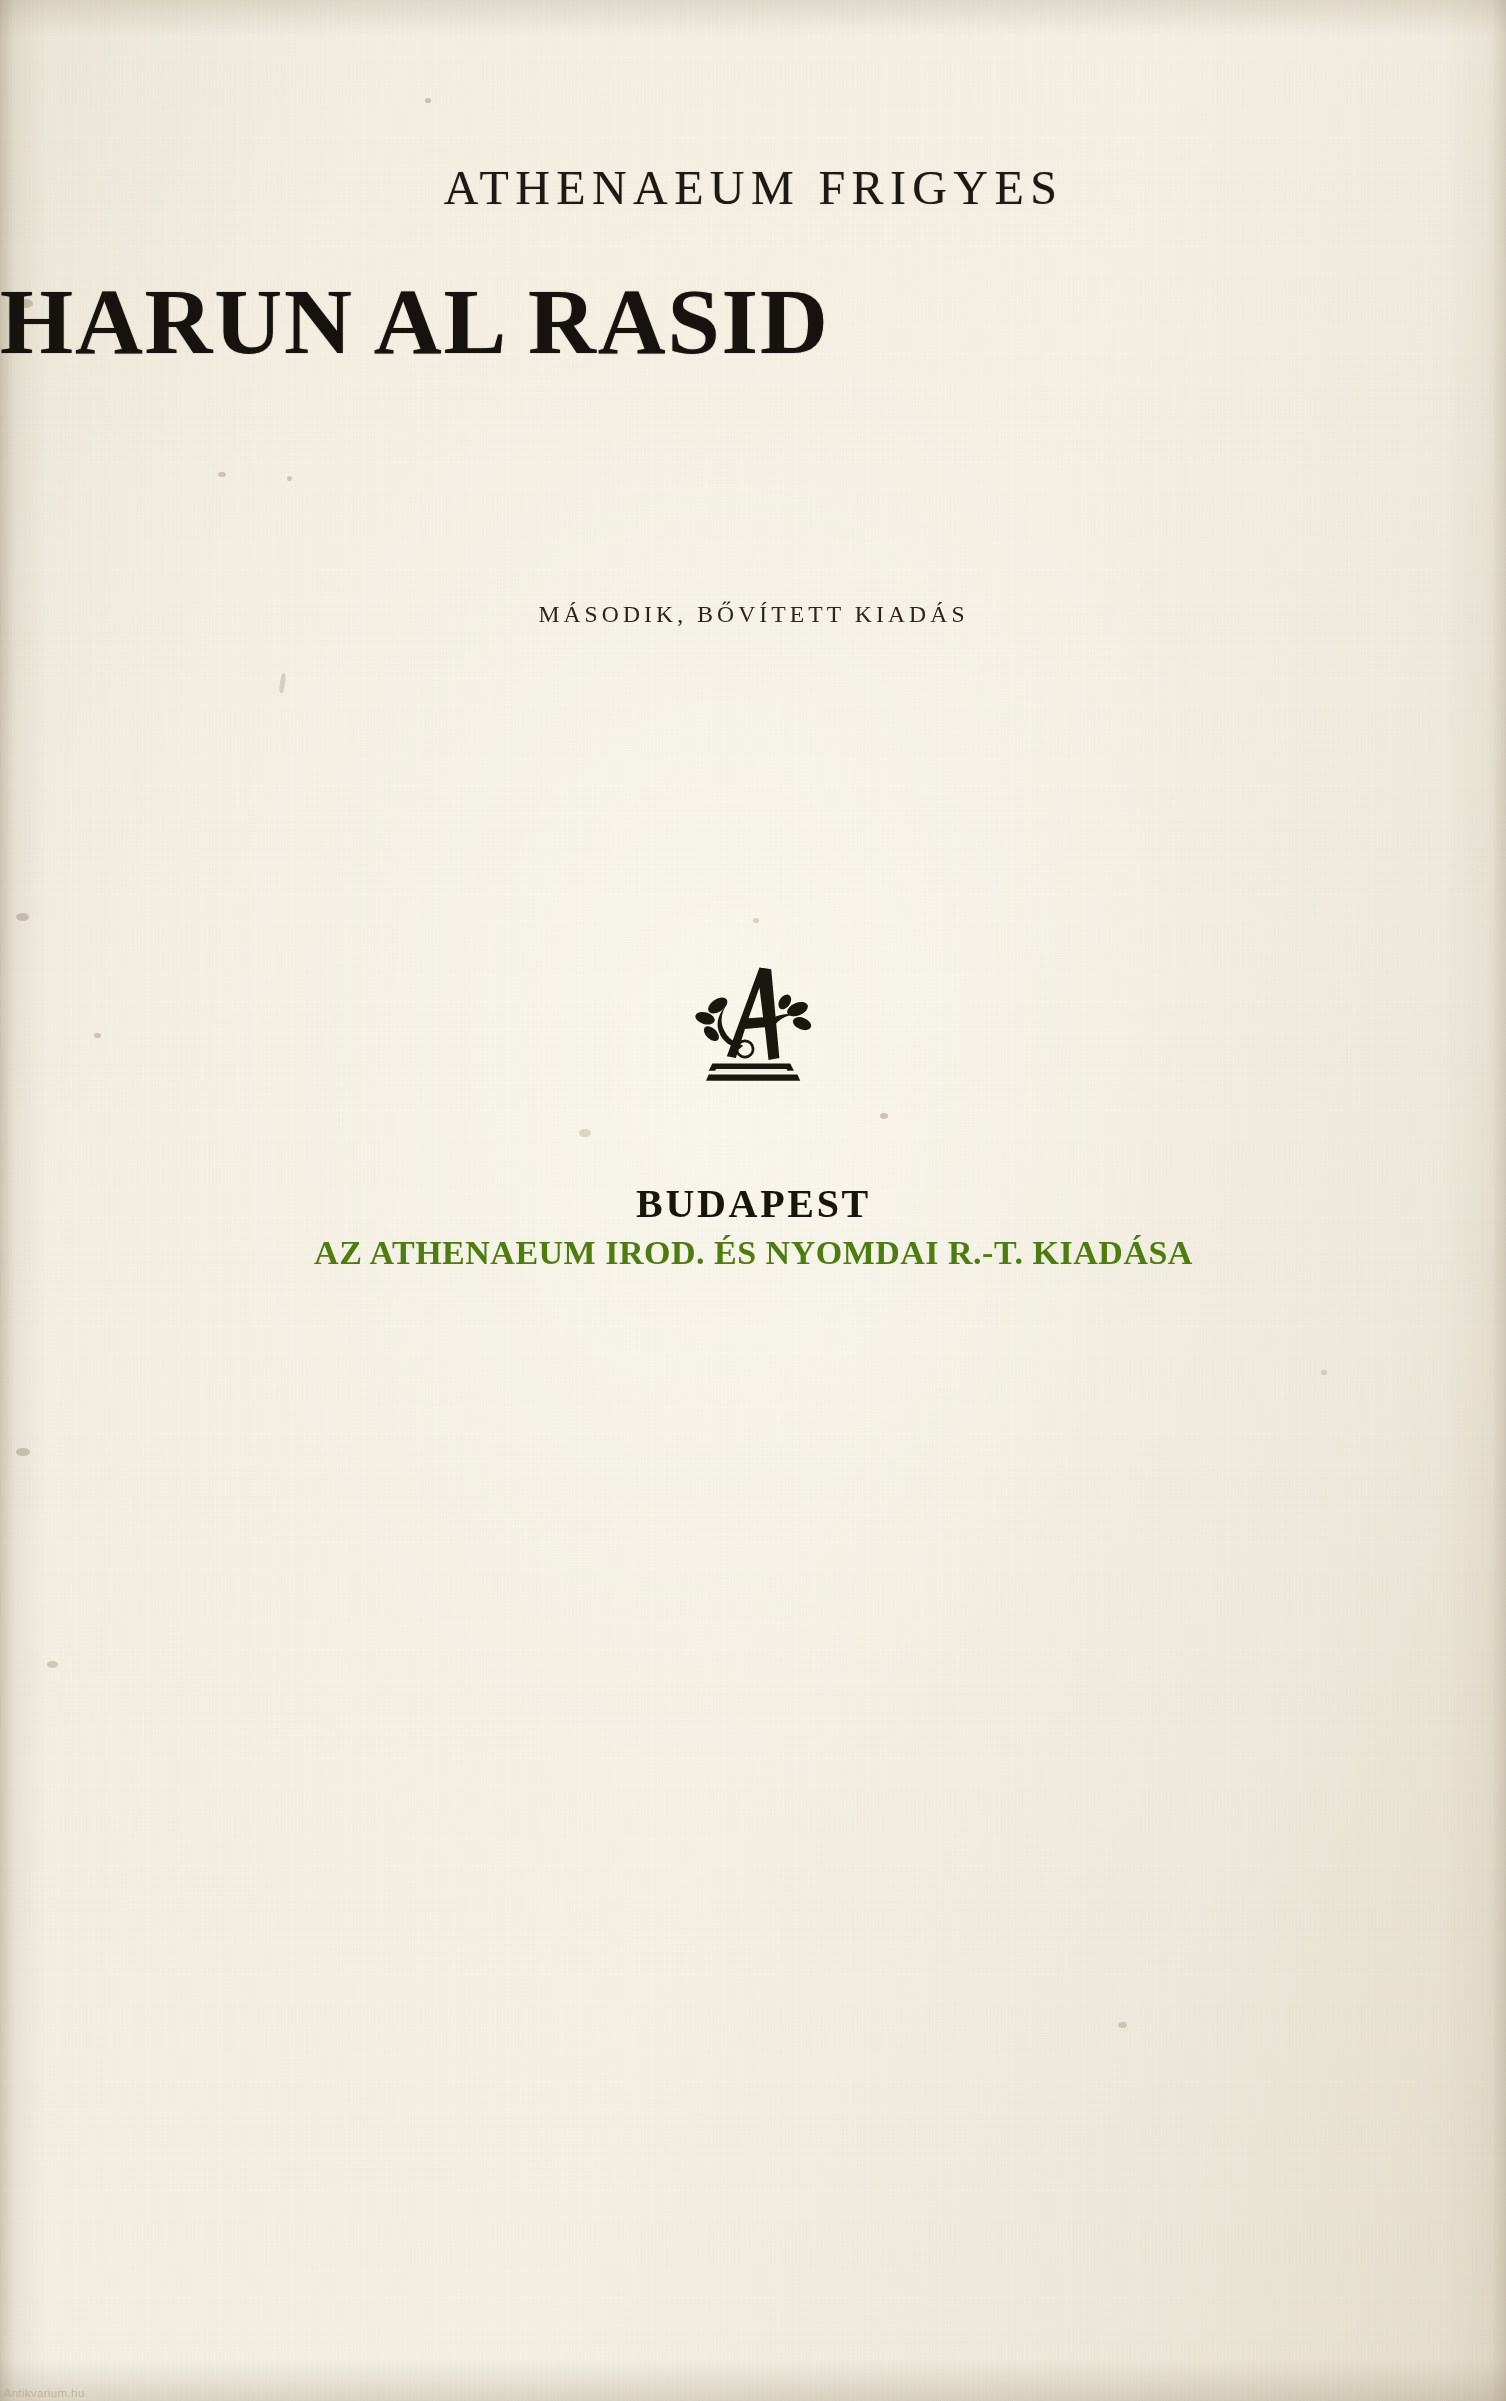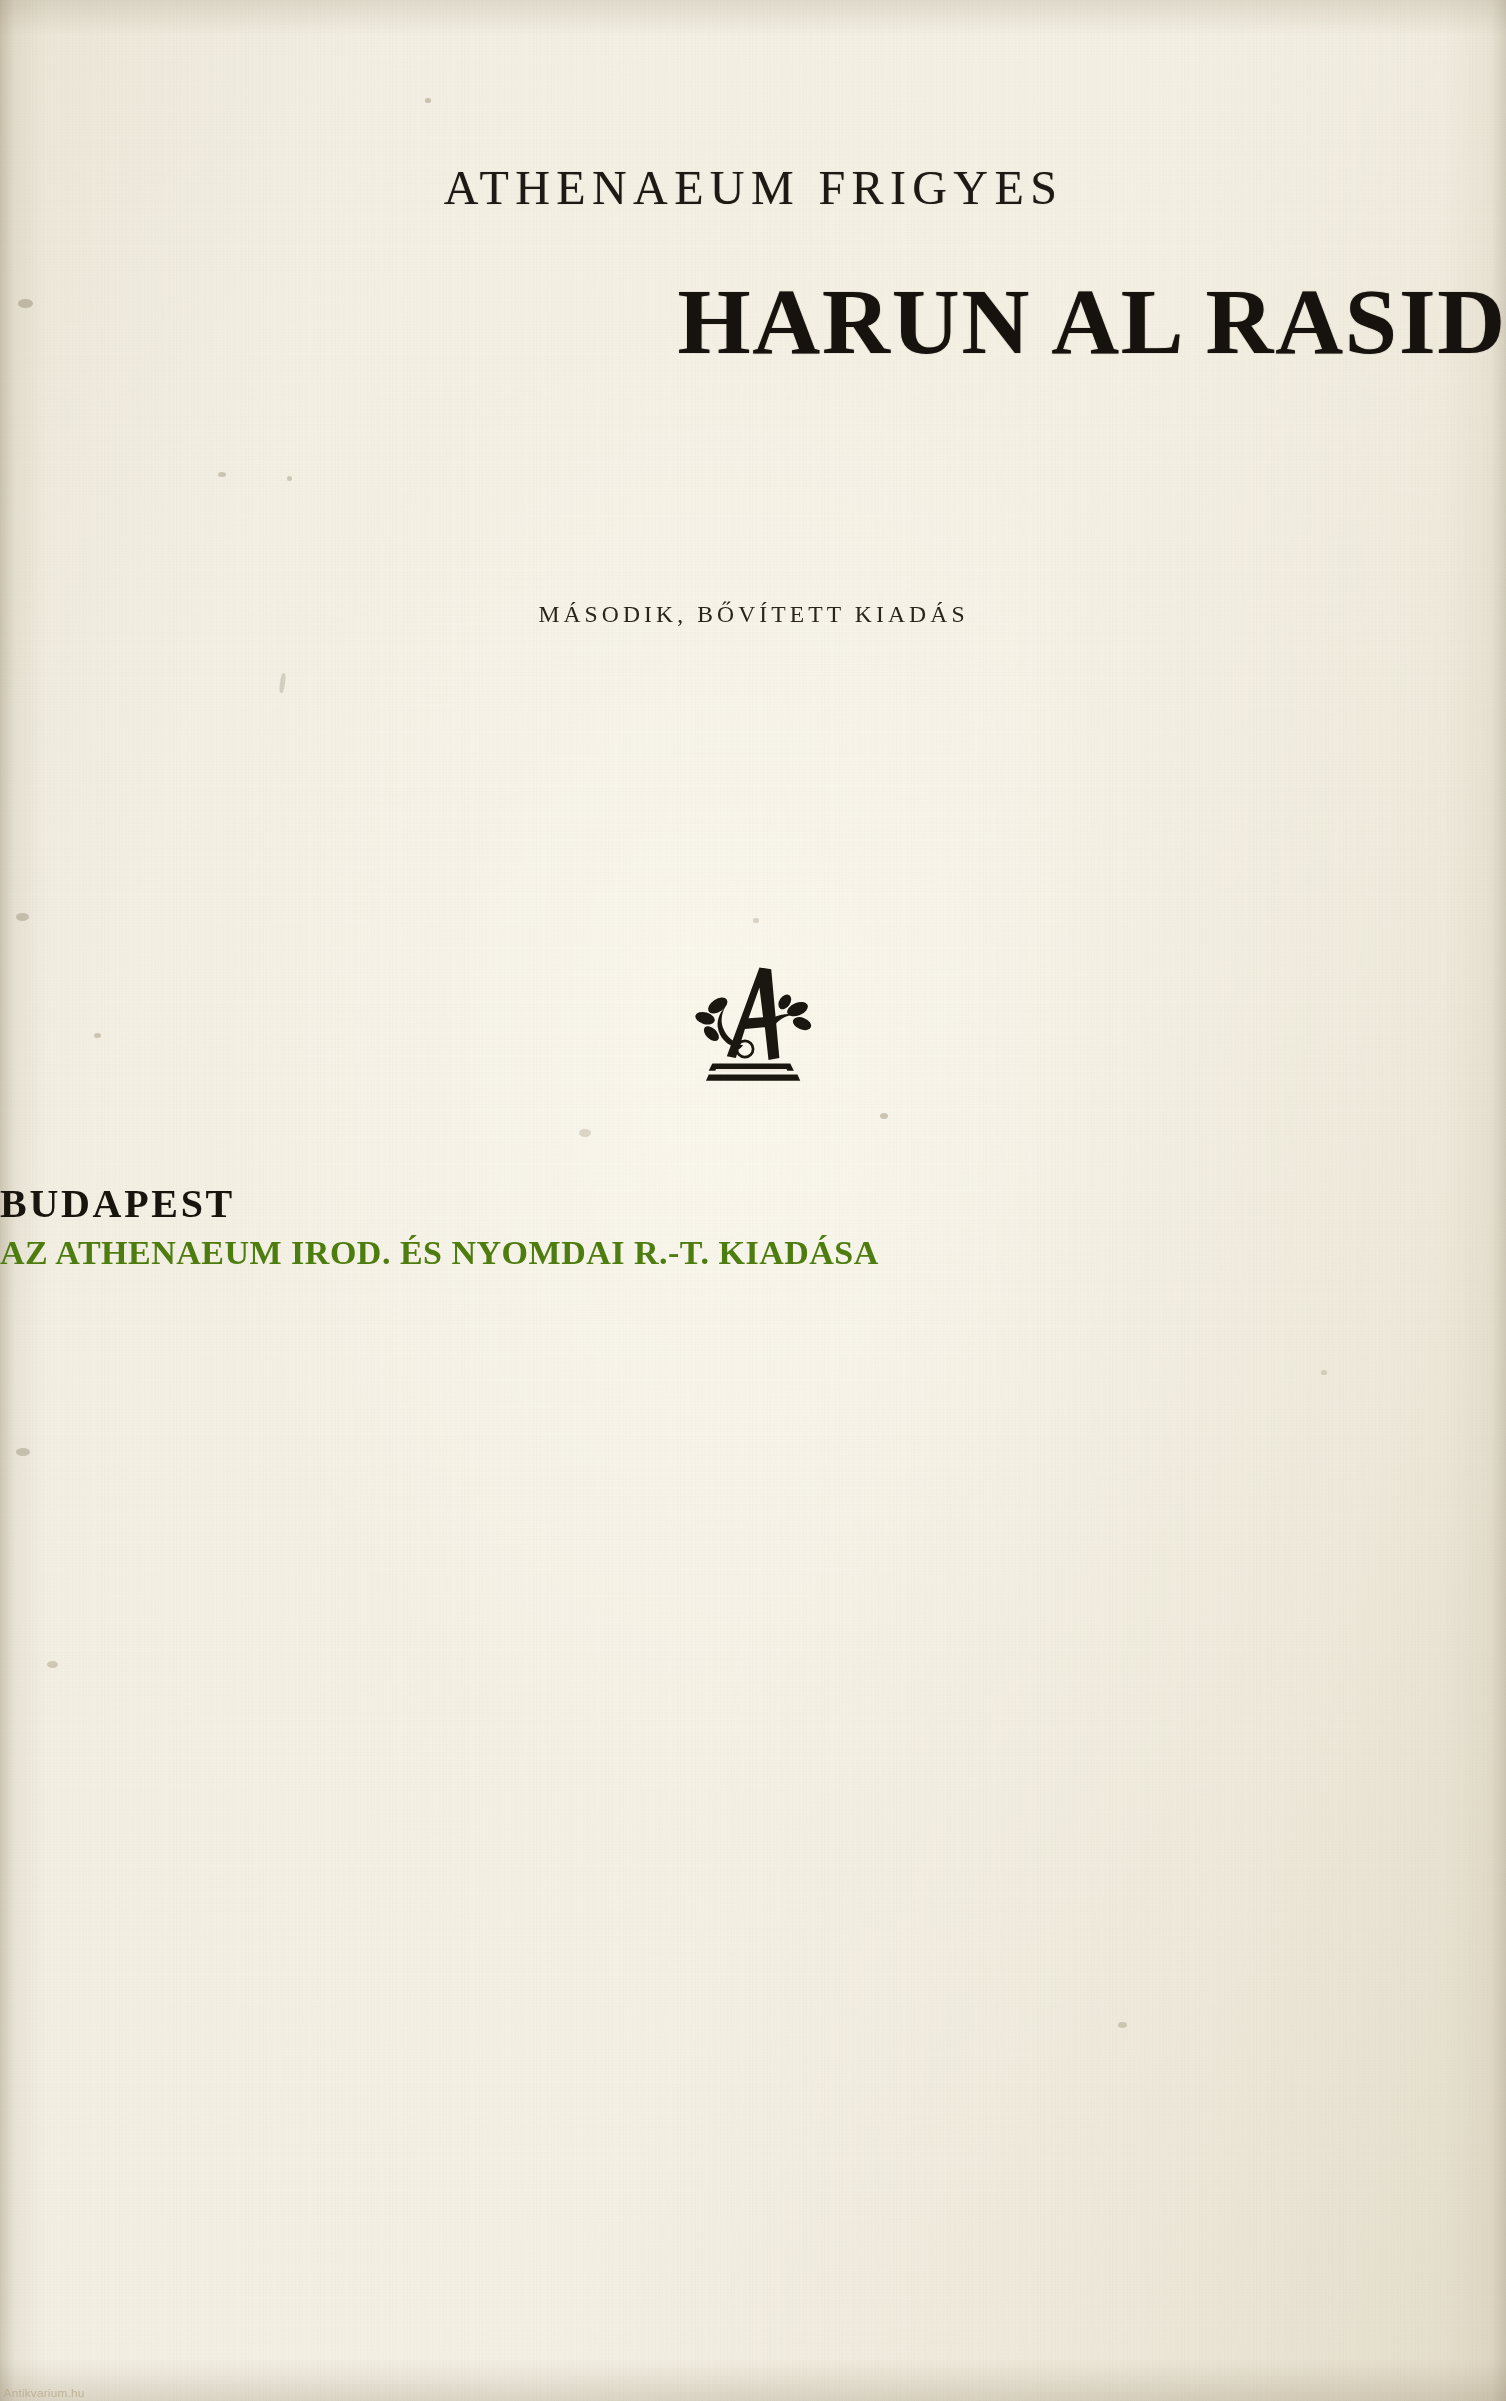--- a/index.html
+++ b/index.html
@@ -81,21 +81,21 @@
     font-weight: 400;
     color: #1d1914;
     text-shadow: 0 0 0.9px rgba(40,34,26,0.45);
   }
 
   #title {
     position: absolute;
     top: 272px;
     left: 0;
     width: 100%;
-    text-align: right;
+    text-align: left;
     font-family: "Liberation Serif", serif;
     font-size: 94px;
     line-height: 1.05;
     letter-spacing: 1.8px;
     font-weight: 700;
     color: #16120d;
     text-shadow: 0 0 1.1px rgba(30,25,18,0.55);
   }
 
   #edition {
@@ -119,20 +119,21 @@
     width: 145px;
     height: 136px;
   }
 
   
   #imprint {
     position: absolute;
     top: 1180px;
     left: 0;
     width: 100%;
+    text-align: center;
   }
   #city {
     font-family: "Liberation Serif", serif;
     font-size: 40px;
     letter-spacing: 2.7px;
     font-weight: 700;
     color: #18140e;
   }
   #publisher {
     margin-top: 7.3px;

